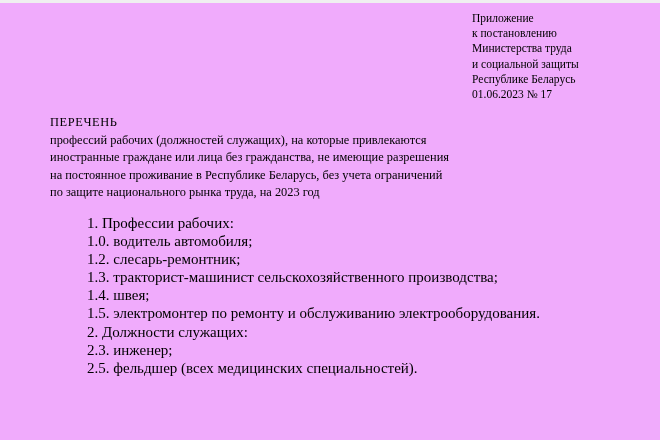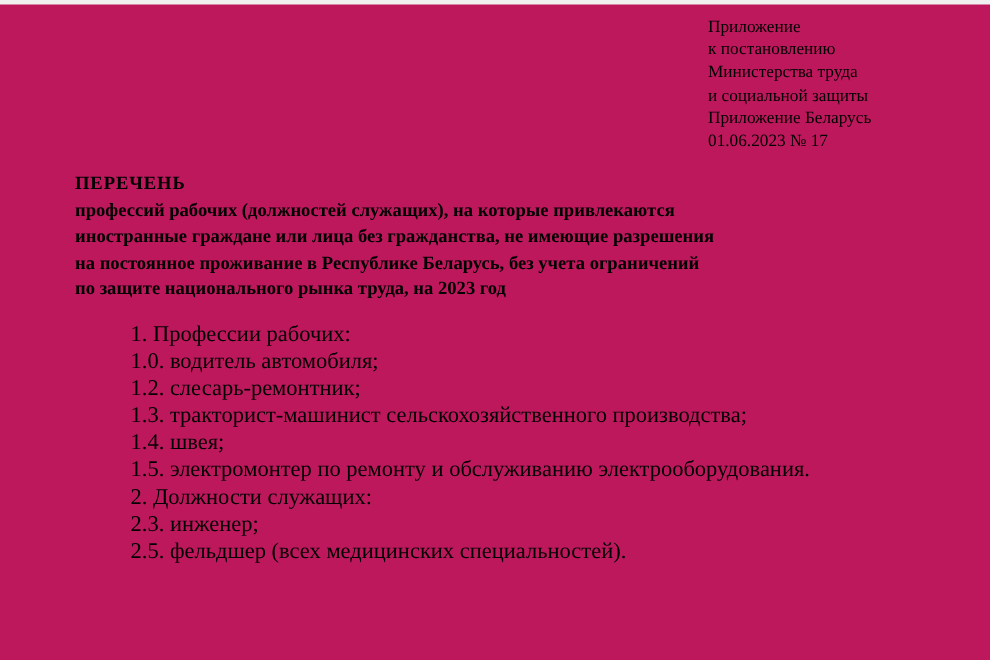--- a/index.html
+++ b/index.html
@@ -12,21 +12,21 @@
     background: #ffffff;
     font-family: "Liberation Serif", serif;
     color: #000000;
     overflow: hidden;
   }
   .page {
     position: relative;
     width: 660px;
     height: 440px;
     box-sizing: border-box;
-    background: #be185d;
+    background: #f0abfc;
   }
   .top-rule {
     position: absolute;
     left: 0;
     top: 0;
     width: 660px;
     height: 3px;
     background: #f0f0f0;
   }
   .header-block {
@@ -39,21 +39,21 @@
     text-align: left;
   }
   .header-block div {
     white-space: nowrap;
   }
   .title-block {
     position: absolute;
     left: 50px;
     top: 114px;
     width: 560px;
-    font-weight: bold;
+    font-weight: normal;
     font-size: 12.4px;
     line-height: 17.6px;
   }
   .title-block .lead {
     letter-spacing: 0.6px;
   }
   .title-block div {
     white-space: nowrap;
   }
   .list-block {
@@ -73,21 +73,21 @@
 
 <div class="page">
 
   <div class="top-rule"></div>
 
   <div class="header-block">
     <div>Приложение</div>
     <div>к постановлению</div>
     <div>Министерства труда</div>
     <div>и социальной защиты</div>
-    <div>Приложение Беларусь</div>
+    <div>Республике Беларусь</div>
     <div>01.06.2023 № 17</div>
   </div>
 
   <div class="title-block">
     <div class="lead">ПЕРЕЧЕНЬ</div>
     <div>профессий рабочих (должностей служащих), на которые привлекаются</div>
     <div>иностранные граждане или лица без гражданства, не имеющие разрешения</div>
     <div>на постоянное проживание в Республике Беларусь, без учета ограничений</div>
     <div>по защите национального рынка труда, на 2023 год</div>
   </div>

